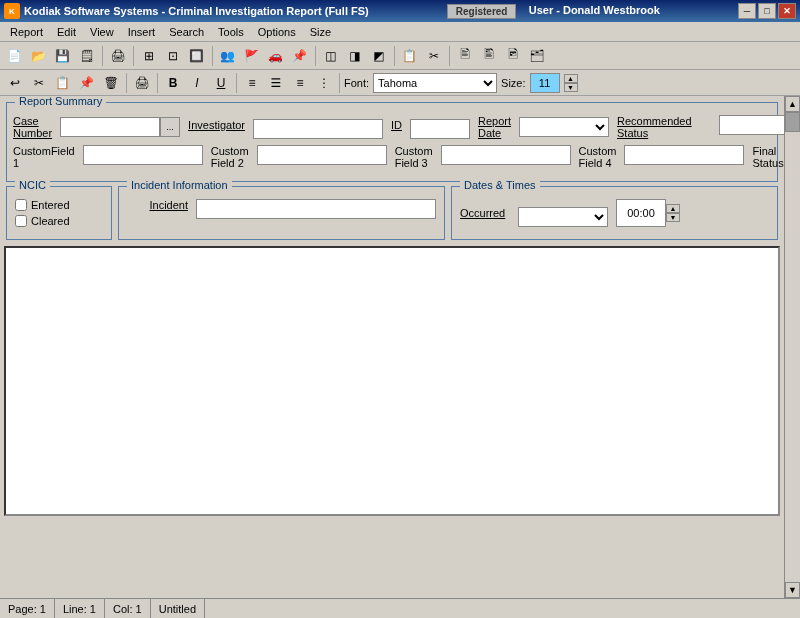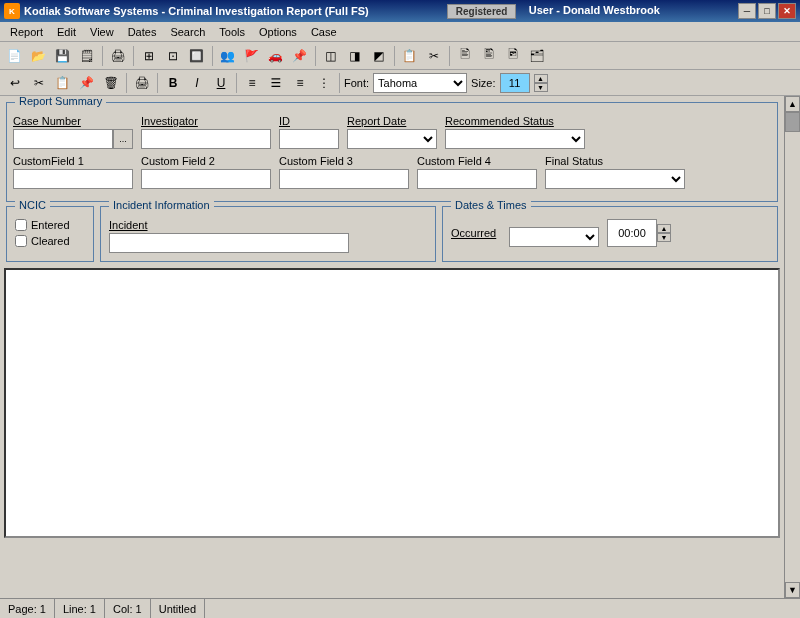--- a/index.html
+++ b/index.html
@@ -68,21 +68,21 @@
       background: #d4d0c8;
       border: 1px solid transparent;
       display: flex; align-items: center; justify-content: center;
       cursor: pointer; font-size: 12px;
     }
     .tb-sep { width: 1px; height: 20px; background: #a0a0a0; margin: 0 2px; }
 
     
     .font-area { display: flex; align-items: center; gap: 4px; font-size: 11px; }
     .font-select {
-      height: 20px; width: 94px; font-size: 11px;
+      height: 20px; width: 124px; font-size: 11px;
       border: 1px solid #888; background: white;
     }
     .size-input {
       height: 20px; width: 30px; font-size: 11px;
       border: 1px solid #888; background: #7dd3fc; text-align: center;
     }
     .size-arrows { display: flex; flex-direction: column; }
     .size-arrow { width: 14px; height: 9px; background: #d4d0c8; border: 1px solid #888; font-size: 7px; display: flex; align-items: center; justify-content: center; cursor: pointer; }
 
     
@@ -105,21 +105,21 @@
       top: -8px;
       left: 8px;
       background: #d4d0c8;
       padding: 0 4px;
       font-weight: normal;
       font-size: 11px;
       color: #003366;
     }
 
     .form-row { display: flex; gap: 8px; margin-bottom: 6px; align-items: flex-end; }
-    .form-field { display: flex; flex-direction: column; gap: 2px; }
+    .form-field { display: flex; flex-direction: row; gap: 8px; justify-content: flex-end; }
     .field-label { font-size: 11px; color: #000; text-decoration: underline; }
     .field-label-plain { font-size: 11px; color: #000; }
     .field-input {
       height: 20px; font-size: 11px;
       border: 1px solid #888; background: white;
       padding: 0 2px;
     }
     .field-input-wide { width: 120px; }
     .field-input-short { width: 60px; }
 
@@ -141,21 +141,21 @@
 
     
     .bottom-groups { display: flex; gap: 6px; }
 
     
     .ncic-group {
       border: 1px solid #5a7fa8;
       background: #d4d0c8;
       padding: 4px 8px 8px 8px;
       position: relative;
-      width: 88px;
+      width: 106px;
       flex-shrink: 0;
     }
 
     
     .incident-group {
       border: 1px solid #5a7fa8;
       background: #d4d0c8;
       padding: 4px 8px 8px 8px;
       position: relative;
       flex: 1;
@@ -268,25 +268,25 @@
     <div class="title-btn">─</div>
     <div class="title-btn">□</div>
     <div class="title-btn close">✕</div>
   </div>
 </div>
 
 <div class="menu-bar">
   <span class="menu-item">Report</span>
   <span class="menu-item">Edit</span>
   <span class="menu-item">View</span>
-  <span class="menu-item">Dates</span>
+  <span class="menu-item">Insert</span>
   <span class="menu-item">Search</span>
   <span class="menu-item">Tools</span>
   <span class="menu-item">Options</span>
-  <span class="menu-item">Case</span>
+  <span class="menu-item">Size</span>
 </div>
 
 <div class="toolbar">
   <div class="tb-btn" title="New">📄</div>
   <div class="tb-btn" title="Open">📂</div>
   <div class="tb-btn" title="Save">💾</div>
   <div class="tb-btn" title="Save As">🗒</div>
   <div class="tb-sep"></div>
   <div class="tb-btn" title="Print">🖨</div>
   <div class="tb-sep"></div>

